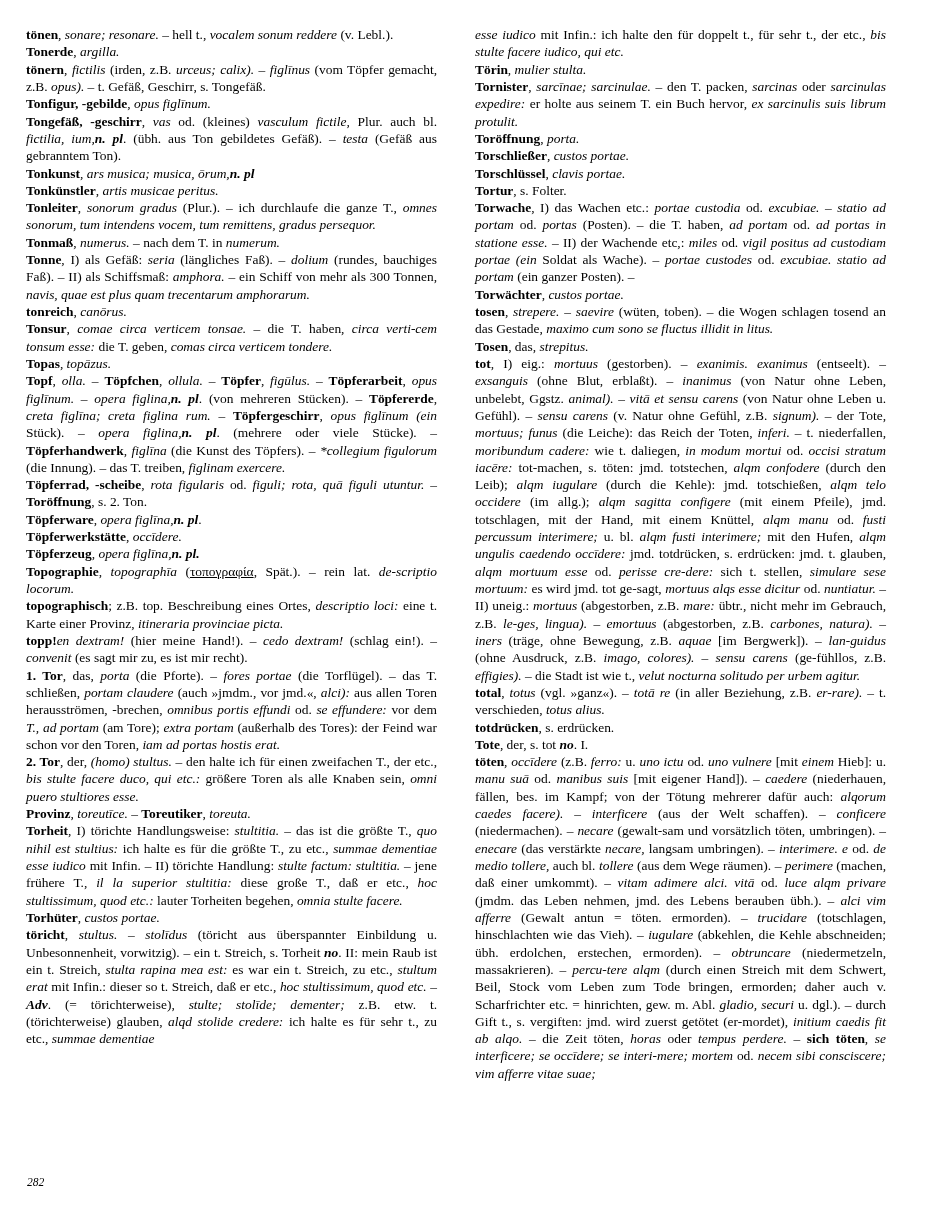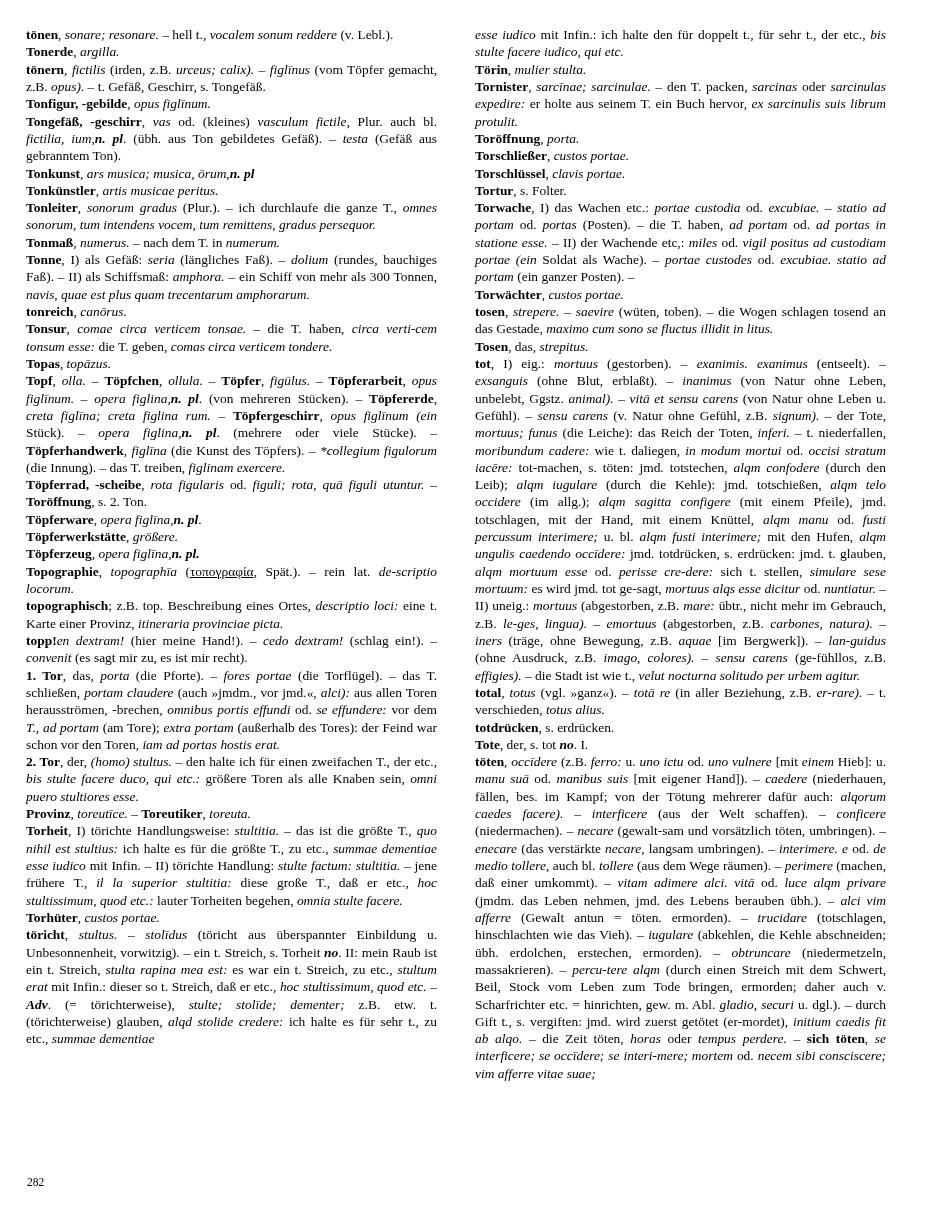--- a/index.html
+++ b/index.html
@@ -53,20 +53,21 @@
   .bi { font-weight: bold; font-style: italic; }
   .grk { font-style: normal; text-decoration: underline; }
   #folio {
     position: absolute;
     left: 27px;
     top: 1176px;
     font-size: 11.5px;
     line-height: 13px;
     font-family: "Liberation Serif", "DejaVu Serif", serif;
     color: #000000;
+    font-style: italic;
   }
 </style>
 </head>
 <body>
 
 <div id="page">
 
   <div id="columns">
 
     <div class="column" id="col-left">
@@ -79,21 +80,21 @@
         <p class="entry"><span class="hw">Tonkünstler</span>, <span class="it">artis musicae peritus.</span></p>
         <p class="entry"><span class="hw">Tonleiter</span>, <span class="it">sonorum gradus</span> (Plur.). – ich durchlaufe die ganze T., <span class="it">omnes sonorum, tum intendens vocem, tum remittens, gradus persequor.</span></p>
         <p class="entry"><span class="hw">Tonmaß</span>, <span class="it">numerus.</span> – nach dem T. in <span class="it">numerum.</span></p>
         <p class="entry"><span class="hw">Tonne</span>, I) als Gefäß: <span class="it">seria</span> (längliches Faß). – <span class="it">dolium</span> (rundes, bauchiges Faß). – II) als Schiffsmaß: <span class="it">amphora.</span> – ein Schiff von mehr als 300 Tonnen, <span class="it">navis, quae est plus quam trecentarum amphorarum.</span></p>
         <p class="entry"><span class="hw">tonreich</span>, <span class="it">canōrus.</span></p>
         <p class="entry"><span class="hw">Tonsur</span>, <span class="it">comae circa verticem tonsae.</span> – die T. haben, <span class="it">circa verti-cem tonsum esse:</span> die T. geben, <span class="it">comas circa verticem tondere.</span></p>
         <p class="entry"><span class="hw">Topas</span>, <span class="it">topāzus.</span></p>
         <p class="entry"><span class="hw">Topf</span>, <span class="it">olla.</span> – <span class="hw">Töpfchen</span>, <span class="it">ollula.</span> – <span class="hw">Töpfer</span>, <span class="it">figūlus.</span> – <span class="hw">Töpferarbeit</span>, <span class="it">opus figlīnum.</span> – <span class="it">opera figlina,</span><span class="bi">n. pl</span>. (von mehreren Stücken). – <span class="hw">Töpfererde</span>, <span class="it">creta figlīna; creta figlina rum.</span> – <span class="hw">Töpfergeschirr</span>, <span class="it">opus figlīnum (ein</span> Stück). – <span class="it">opera figlina,</span><span class="bi">n. pl</span>. (mehrere oder viele Stücke). – <span class="hw">Töpferhandwerk</span>, <span class="it">figlīna</span> (die Kunst des Töpfers). – <span class="it">*collegium figulorum</span> (die Innung). – das T. treiben, <span class="it">figlinam exercere.</span></p>
         <p class="entry"><span class="hw">Töpferrad, -scheibe</span>, <span class="it">rota figularis</span> od. <span class="it">figuli; rota, quā figuli utuntur.</span> – <span class="hw">Toröffnung</span>, s. 2. Ton.</p>
         <p class="entry"><span class="hw">Töpferware</span>, <span class="it">opera figlīna,</span><span class="bi">n. pl</span>.</p>
-        <p class="entry"><span class="hw">Töpferwerkstätte</span>, <span class="it">größere.</span></p>
+        <p class="entry"><span class="hw">Töpferwerkstätte</span>, <span class="it">occīdere.</span></p>
         <p class="entry"><span class="hw">Töpferzeug</span>, <span class="it">opera figlīna,</span><span class="bi">n. pl.</span></p>
         <p class="entry"><span class="hw">Topographie</span>, <span class="it">topographīa</span> (<span class="grk">τοπογραφία</span>, Spät.). – rein lat. <span class="it">de-scriptio locorum.</span></p>
         <p class="entry"><span class="hw">topographisch</span>; z.B. top. Beschreibung eines Ortes, <span class="it">descriptio loci:</span> eine t. Karte einer Provinz, <span class="it">itineraria provinciae picta.</span></p>
         <p class="entry"><span class="hw">topp!</span><span class="it">en dextram!</span> (hier meine Hand!). – <span class="it">cedo dextram!</span> (schlag ein!). – <span class="it">convenit</span> (es sagt mir zu, es ist mir recht).</p>
         <p class="entry"><span class="hw">1. Tor</span>, das, <span class="it">porta</span> (die Pforte). – <span class="it">fores portae</span> (die Torflügel). – das T. schließen, <span class="it">portam claudere</span> (auch »jmdm., vor jmd.«, <span class="it">alci):</span> aus allen Toren herausströmen, -brechen, <span class="it">omnibus portis effundi</span> od. <span class="it">se effundere:</span> vor dem <span class="it">T., ad portam</span> (am Tore); <span class="it">extra portam</span> (außerhalb des Tores): der Feind war schon vor den Toren, <span class="it">iam ad portas hostis erat.</span></p>
         <p class="entry"><span class="hw">2. Tor</span>, der, <span class="it">(homo) stultus.</span> – den halte ich für einen zweifachen T., der etc., <span class="it">bis stulte facere duco, qui etc.:</span> größere Toren als alle Knaben sein, <span class="it">omni puero stultiores esse.</span></p>
         <p class="entry"><span class="hw">Provinz</span>, <span class="it">toreutīce.</span> – <span class="hw">Toreutiker</span>, <span class="it">toreuta.</span></p>
         <p class="entry"><span class="hw">Torheit</span>, I) törichte Handlungsweise: <span class="it">stultitia.</span> – das ist die größte T., <span class="it">quo nihil est stultius:</span> ich halte es für die größte T., zu etc., <span class="it">summae dementiae esse iudico</span> mit Infin. – II) törichte Handlung: <span class="it">stulte factum: stultitia.</span> – jene frühere T., <span class="it">il la superior stultitia:</span> diese große T., daß er etc., <span class="it">hoc stultissimum, quod etc.:</span> lauter Torheiten begehen, <span class="it">omnia stulte facere.</span></p>
         <p class="entry"><span class="hw">Torhüter</span>, <span class="it">custos portae.</span></p>
         <p class="entry"><span class="hw">töricht</span>, <span class="it">stultus.</span> – <span class="it">stolīdus</span> (töricht aus überspannter Einbildung u. Unbesonnenheit, vorwitzig). – ein t. Streich, s. Torheit <span class="bi">no</span>. II: mein Raub ist ein t. Streich, <span class="it">stulta rapina mea est:</span> es war ein t. Streich, zu etc., <span class="it">stultum erat</span> mit Infin.: dieser so t. Streich, daß er etc., <span class="it">hoc stultissimum, quod etc.</span> – <span class="bi">Adv</span>. (= törichterweise), <span class="it">stulte; stolīde; dementer;</span> z.B. etw. t. (törichterweise) glauben, <span class="it">alqd stolide credere:</span> ich halte es für sehr t., zu etc., <span class="it">summae dementiae</span></p>

